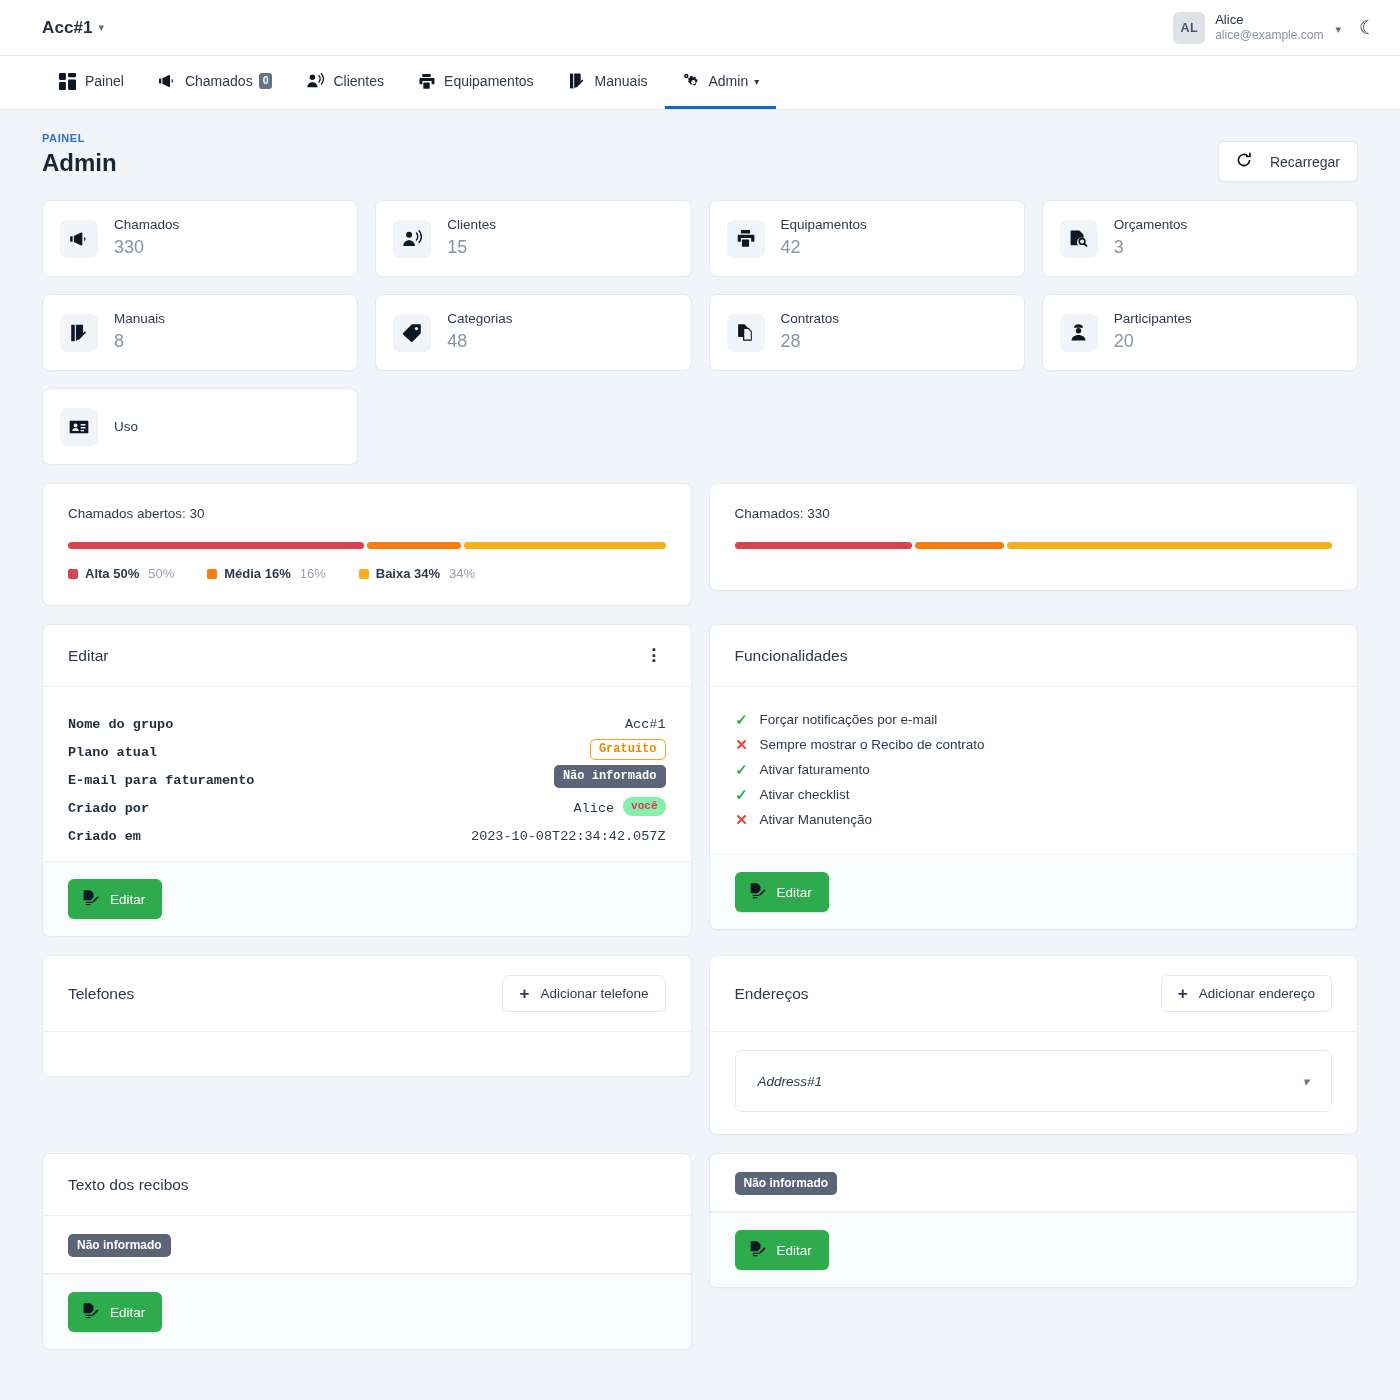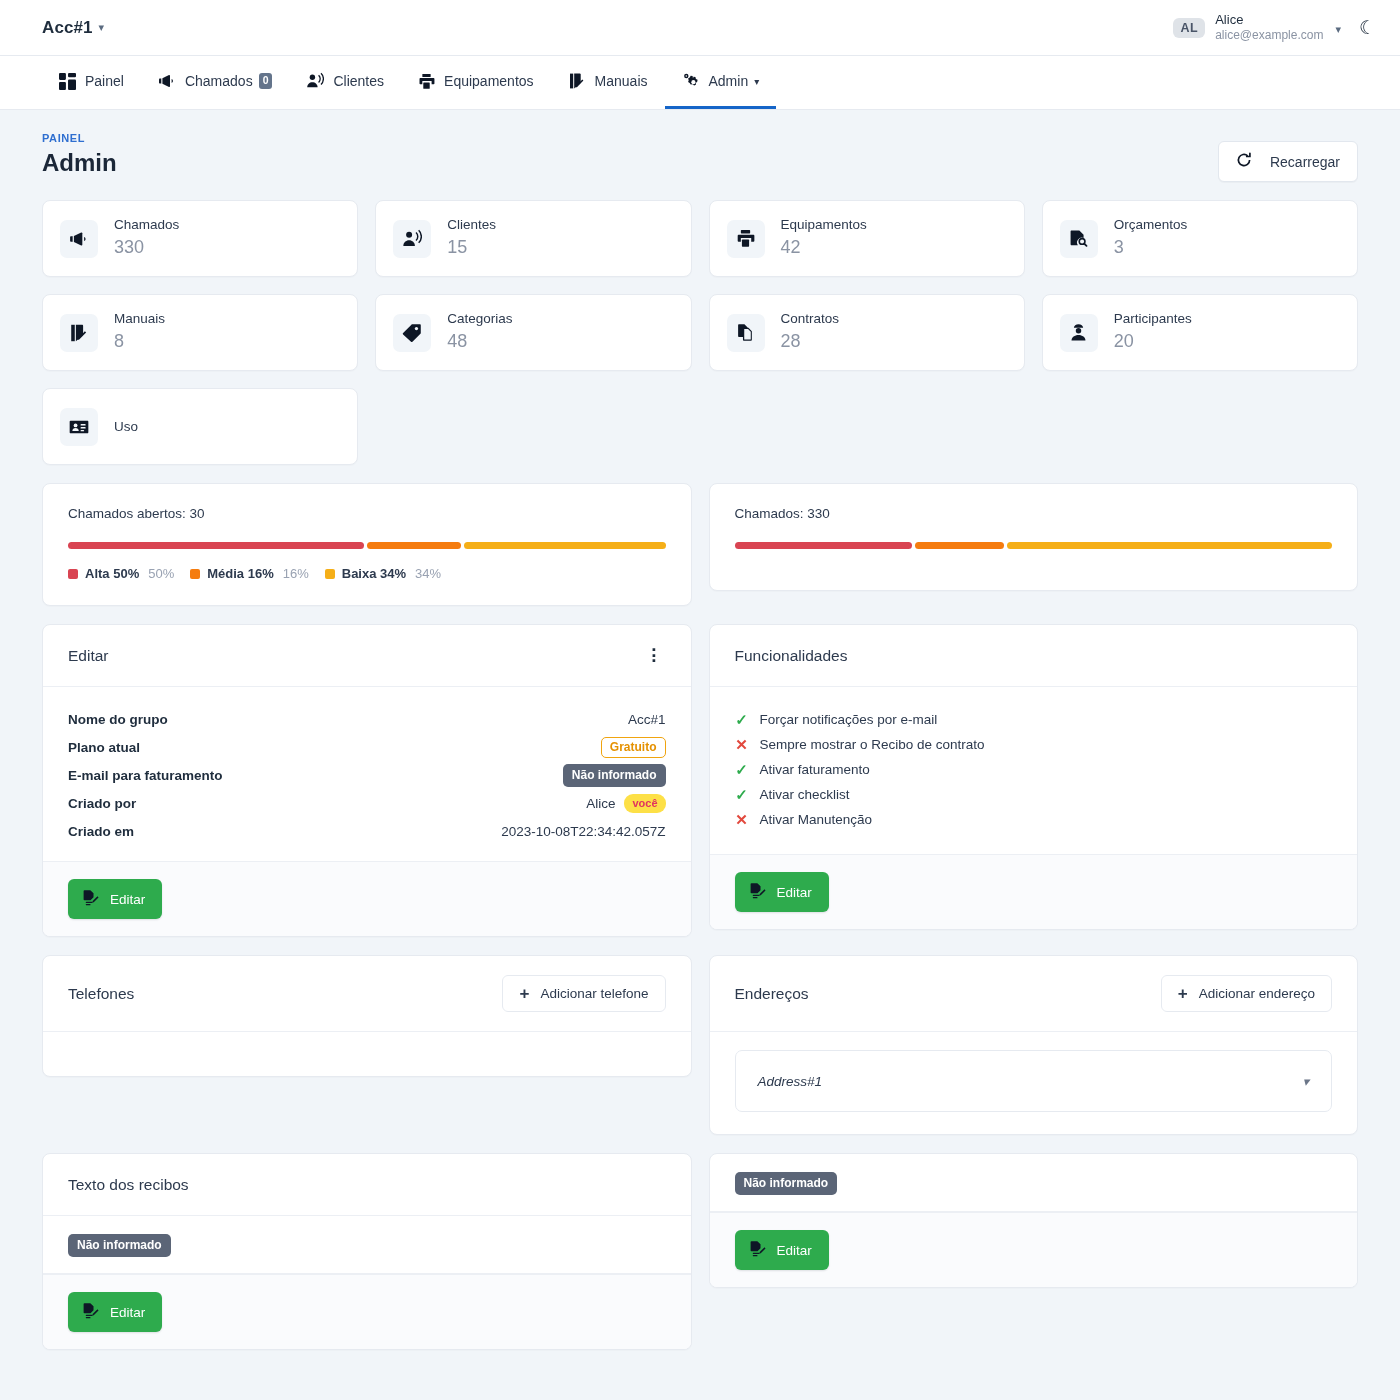--- a/index.html
+++ b/index.html
@@ -24,21 +24,21 @@
     font-size: 17px;
     font-weight: bold;
     color: #1f2d3d;
     letter-spacing: .1px;
   }
   .acct-caret { margin-left: 6px; color: #5b6b80; font-size: 11px; }
   .acct-btn { display: flex; align-items: center; cursor: pointer; }
   .accountbar .spacer { flex: 1 1 auto; }
   .user-area { display: flex; align-items: center; gap: 10px; }
   .avatar {
-    width: 32px; height: 20px; border-radius: 6px;
+    width: 32px; height: 32px; border-radius: 6px;
     background: #dfe3e8; color: #4a5568;
     display: flex; align-items: center; justify-content: center;
     font-size: 12.5px; font-weight: bold; letter-spacing: .4px;
   }
   .user-txt { line-height: 1.25; }
   .user-name { font-size: 13px; color: #1f2d3d; }
   .user-mail { font-size: 12px; color: #8a93a3; }
   .user-caret { color: #5b6b80; font-size: 11px; margin-left: 2px; margin-top: 4px; }
   .moon {
     margin-left: 18px; font-size: 19px; color: #1f2d3d;
@@ -133,21 +133,21 @@
     box-shadow: 0 1px 1px rgba(16,24,40,.02);
     overflow: hidden;
   }
   .card-pad { padding: 22px 25px 24px; }
 
   .chart-title { font-size: 13.5px; color: #2d3a4e; }
   .bar {
     display: flex; gap: 3px; margin: 21px 0 17px;
   }
   .bar span { height: 7px; border-radius: 4px; display: block; }
-  .legend { display: flex; align-items: center; gap: 16px; flex-wrap: wrap; }
+  .legend { display: flex; align-items: center; gap: 33px; flex-wrap: wrap; }
   .lgi { display: flex; align-items: center; gap: 7px; font-size: 13px; }
   .swatch { width: 10px; height: 10px; border-radius: 2px; display: block; }
   .lgi .lbl { font-weight: bold; color: #2d3a4e; }
   .lgi .pct { color: #99a2b2; margin-left: 2px; }
 
   
   .card-head {
     display: flex; align-items: center;
     padding: 19px 25px;
     border-bottom: 1px solid #eceff4;
@@ -164,38 +164,38 @@
   .btn-outline {
     display: inline-flex; align-items: center; gap: 11px;
     background: #fff; border: 1px solid #e6eaf0; border-radius: 6px;
     padding: 9px 16px; font-size: 13.5px; color: #2d3a4e; cursor: pointer;
   }
   .plus { font-size: 17px; font-weight: bold; line-height: 1; }
 
   
   .dlist { padding: 18px 25px 16px; }
   .drow {
-    display: flex; align-items: center; min-height: 28px; padding: 1px 0;
+    display: flex; align-items: flex-end; min-height: 28px; padding: 1px 0; font-family: Liberation Mono, monospace;
   }
   .dkey { font-size: 13.5px; font-weight: bold; color: #1f2d3d; }
   .drow .spacer { flex: 1 1 auto; }
   .dval { font-size: 13.5px; color: #2d3a4e; }
 
   .badge-outline-warn {
     border: 1px solid #f0a40f; color: #e59100;
     border-radius: 5px; padding: 2px 8px 3px;
     font-size: 12px; font-weight: bold;
   }
   .badge-grey {
     background: #5b6577; color: #fff;
     border-radius: 5px; padding: 4px 9px 5px;
     font-size: 12px; font-weight: bold;
   }
   .badge-pink {
-    background: #fde047; color: #e0335f;
+    background: #86efac; color: #e0335f;
     border-radius: 9px; padding: 3px 8px 4px;
     font-size: 11px; font-weight: bold; margin-left: 9px;
   }
 
   .card-foot {
     border-top: 1px solid #eceff4;
     background: #fafbfd;
     padding: 17px 25px;
   }
   .btn-green {

